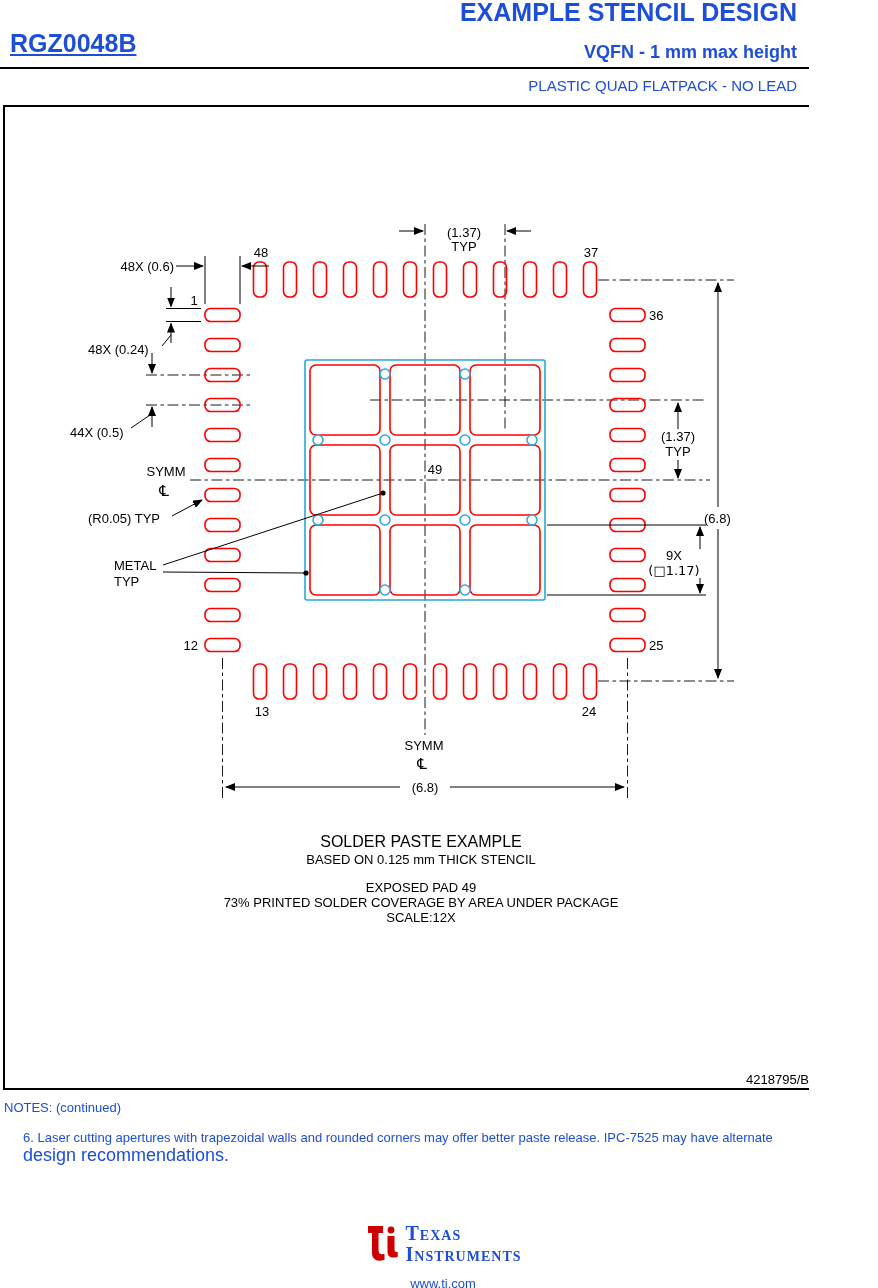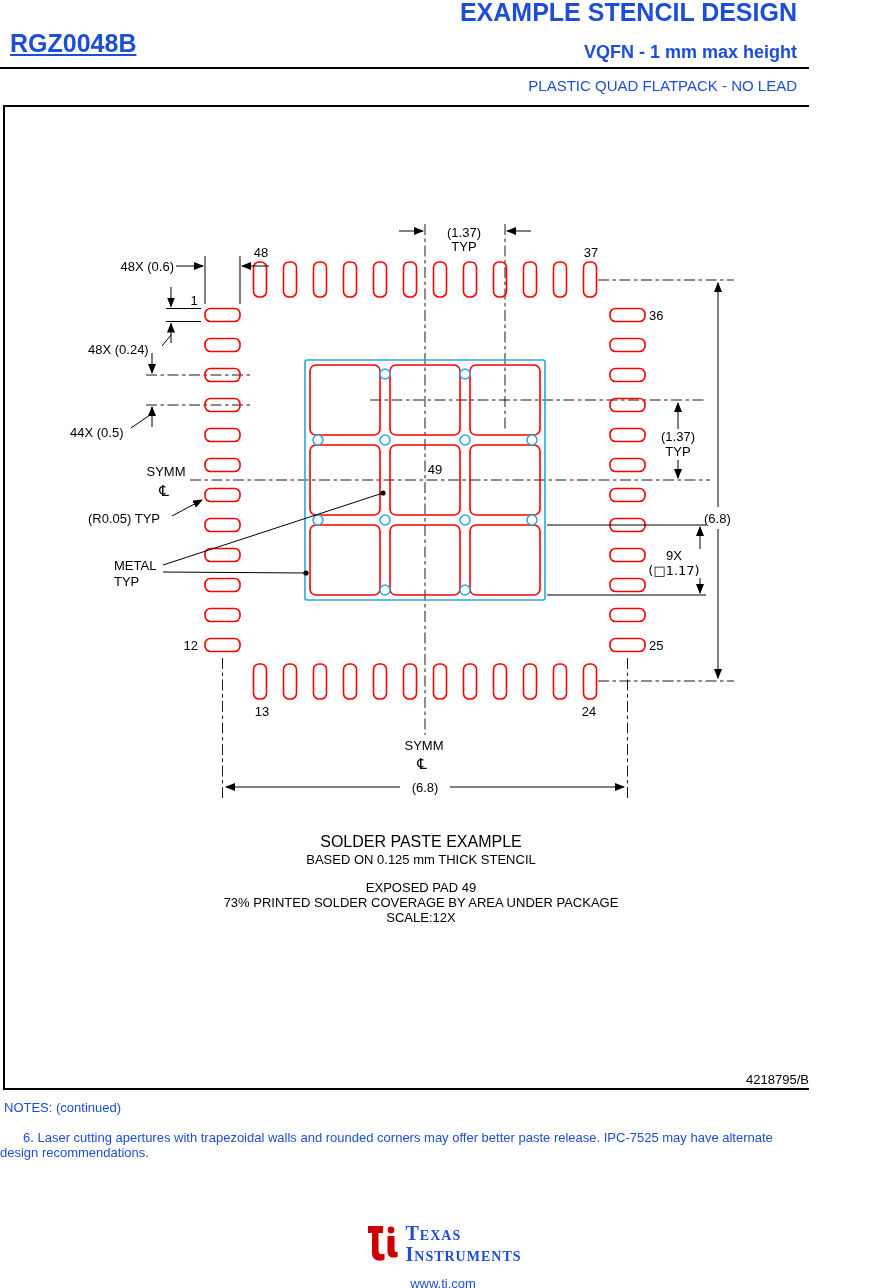--- a/index.html
+++ b/index.html
@@ -27,21 +27,21 @@
   #labels text { font-family:"Liberation Sans",sans-serif; font-size:13px; fill:#000; }
   #labels text.mid { text-anchor:middle; }
   #labels text.end { text-anchor:end; }
   #labels text.cap1 { font-size:16px; }
   #labels text.clsym { font-family:"DejaVu Sans",sans-serif; font-size:15px; }
   #labels text.sq { font-family:"DejaVu Sans","Liberation Sans",sans-serif; }
 
   
   .notes-heading { position:absolute; top:1100px; left:4px;  font-size:13px; }
   .note-line1    { position:absolute; top:1130px; left:7px;  font-size:13px;margin-left:16px; }
-  .note-line2    { position:absolute; top:1145px; left:0; font-size:13px; }
+  .note-line2    { position:absolute; top:1145px; left:23px; font-size:18px; }
 
   
   footer { position:absolute; top:1222px; left:0; width:878px;
            display:flex; flex-direction:column; align-items:center;padding-left:8px; }
   .ti-logo { display:flex; align-items:center; gap:7px; }
   .ti-bug { display:block; }
   .ti-bug path, .ti-bug circle { fill:var(--logo_red,#c00); }
   .ti-words { text-align:left; }
   .ti-texas, .ti-instruments { font-family:"Liberation Serif",serif; font-weight:bold;
       font-size:20px; line-height:21px; font-variant:small-caps; letter-spacing:1px; }

